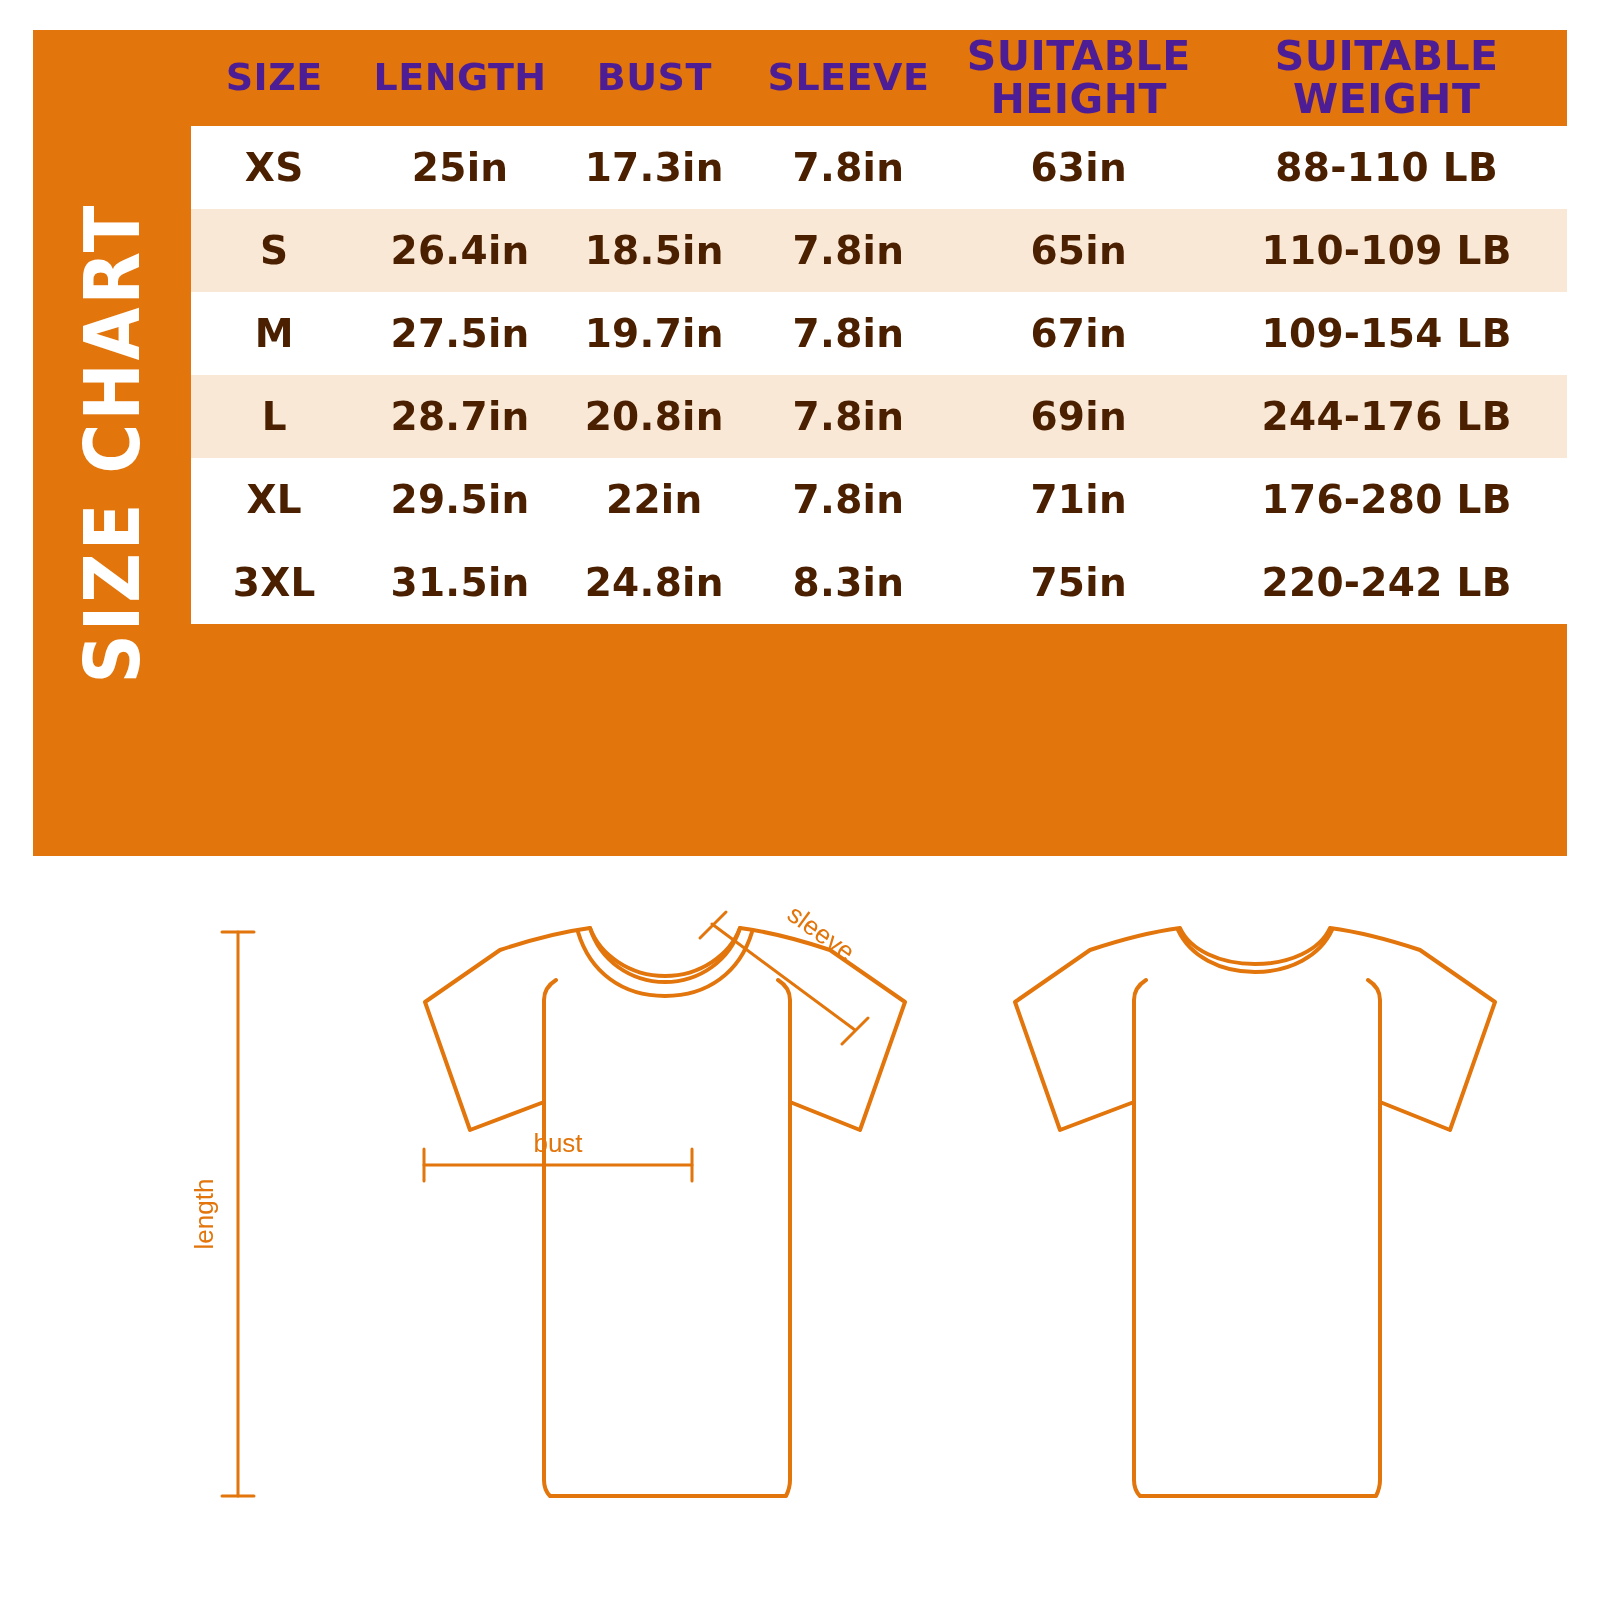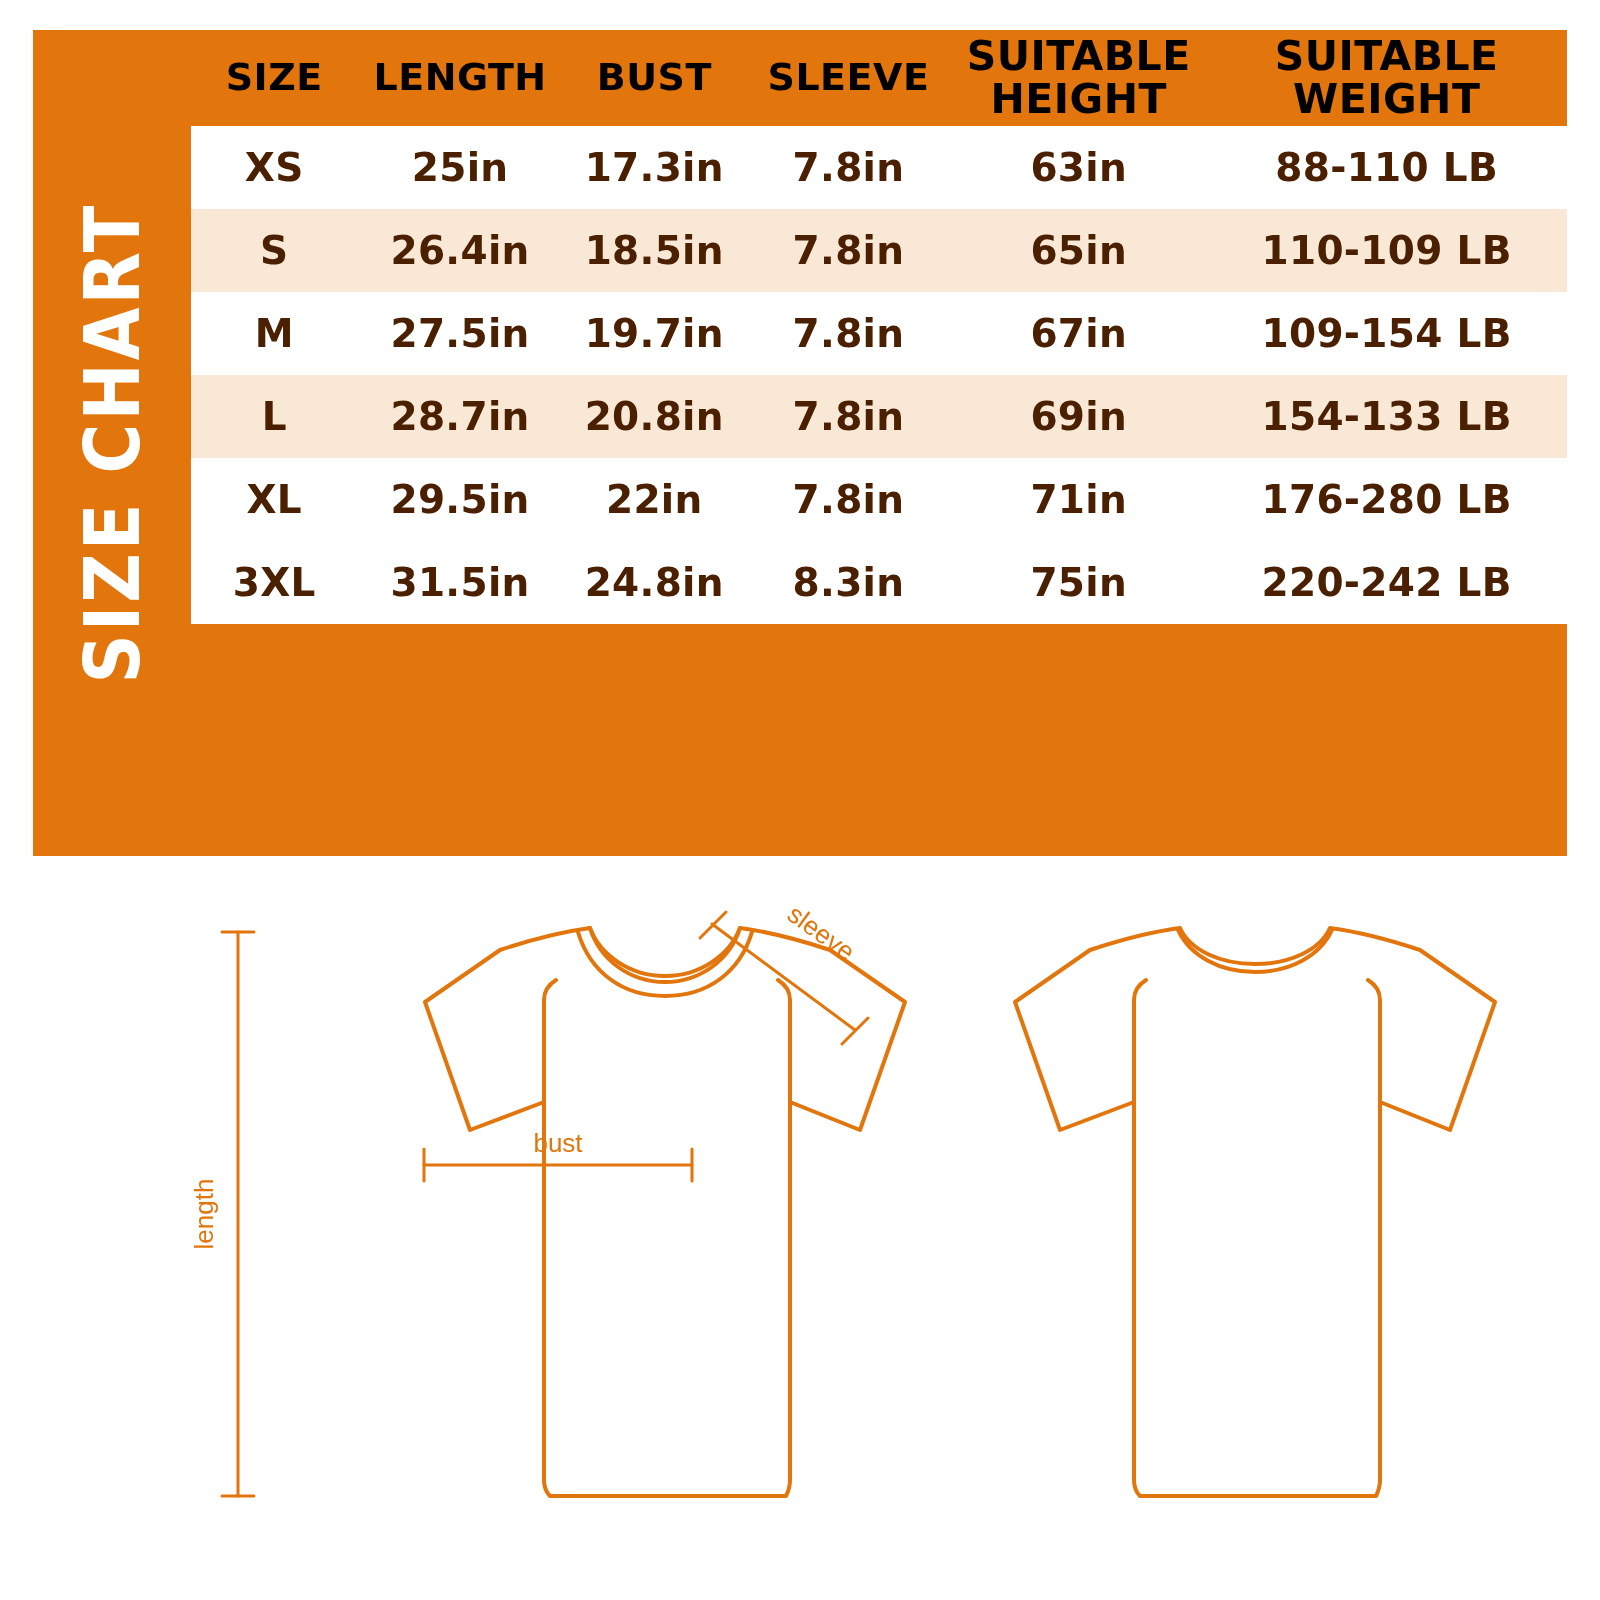--- a/index.html
+++ b/index.html
@@ -59,21 +59,21 @@
     flex-direction: column;
   }
 
   table.size-table {
     border-collapse: collapse;
     width: 100%;
     table-layout: fixed;
   }
   table.size-table th {
     background: #E2750B;
-    color: #000000;
+    color: #4c1d95;
     font-size: 38px;
     font-weight: bold;
     font-family: "DejaVu Sans", sans-serif;
     padding: 0;
     height: 96px;
     vertical-align: middle;
     line-height: 1.05;
     letter-spacing: 0.5px;
   }
   table.size-table th.small-head {
@@ -177,21 +177,21 @@
             <td>7.8in</td>
             <td>67in</td>
             <td>109-154 LB</td>
           </tr>
           <tr class="row-even">
             <td>L</td>
             <td>28.7in</td>
             <td>20.8in</td>
             <td>7.8in</td>
             <td>69in</td>
-            <td>154-133 LB</td>
+            <td>244-176 LB</td>
           </tr>
           <tr class="row-odd">
             <td>XL</td>
             <td>29.5in</td>
             <td>22in</td>
             <td>7.8in</td>
             <td>71in</td>
             <td>176-280 LB</td>
           </tr>
           <tr class="row-odd">

